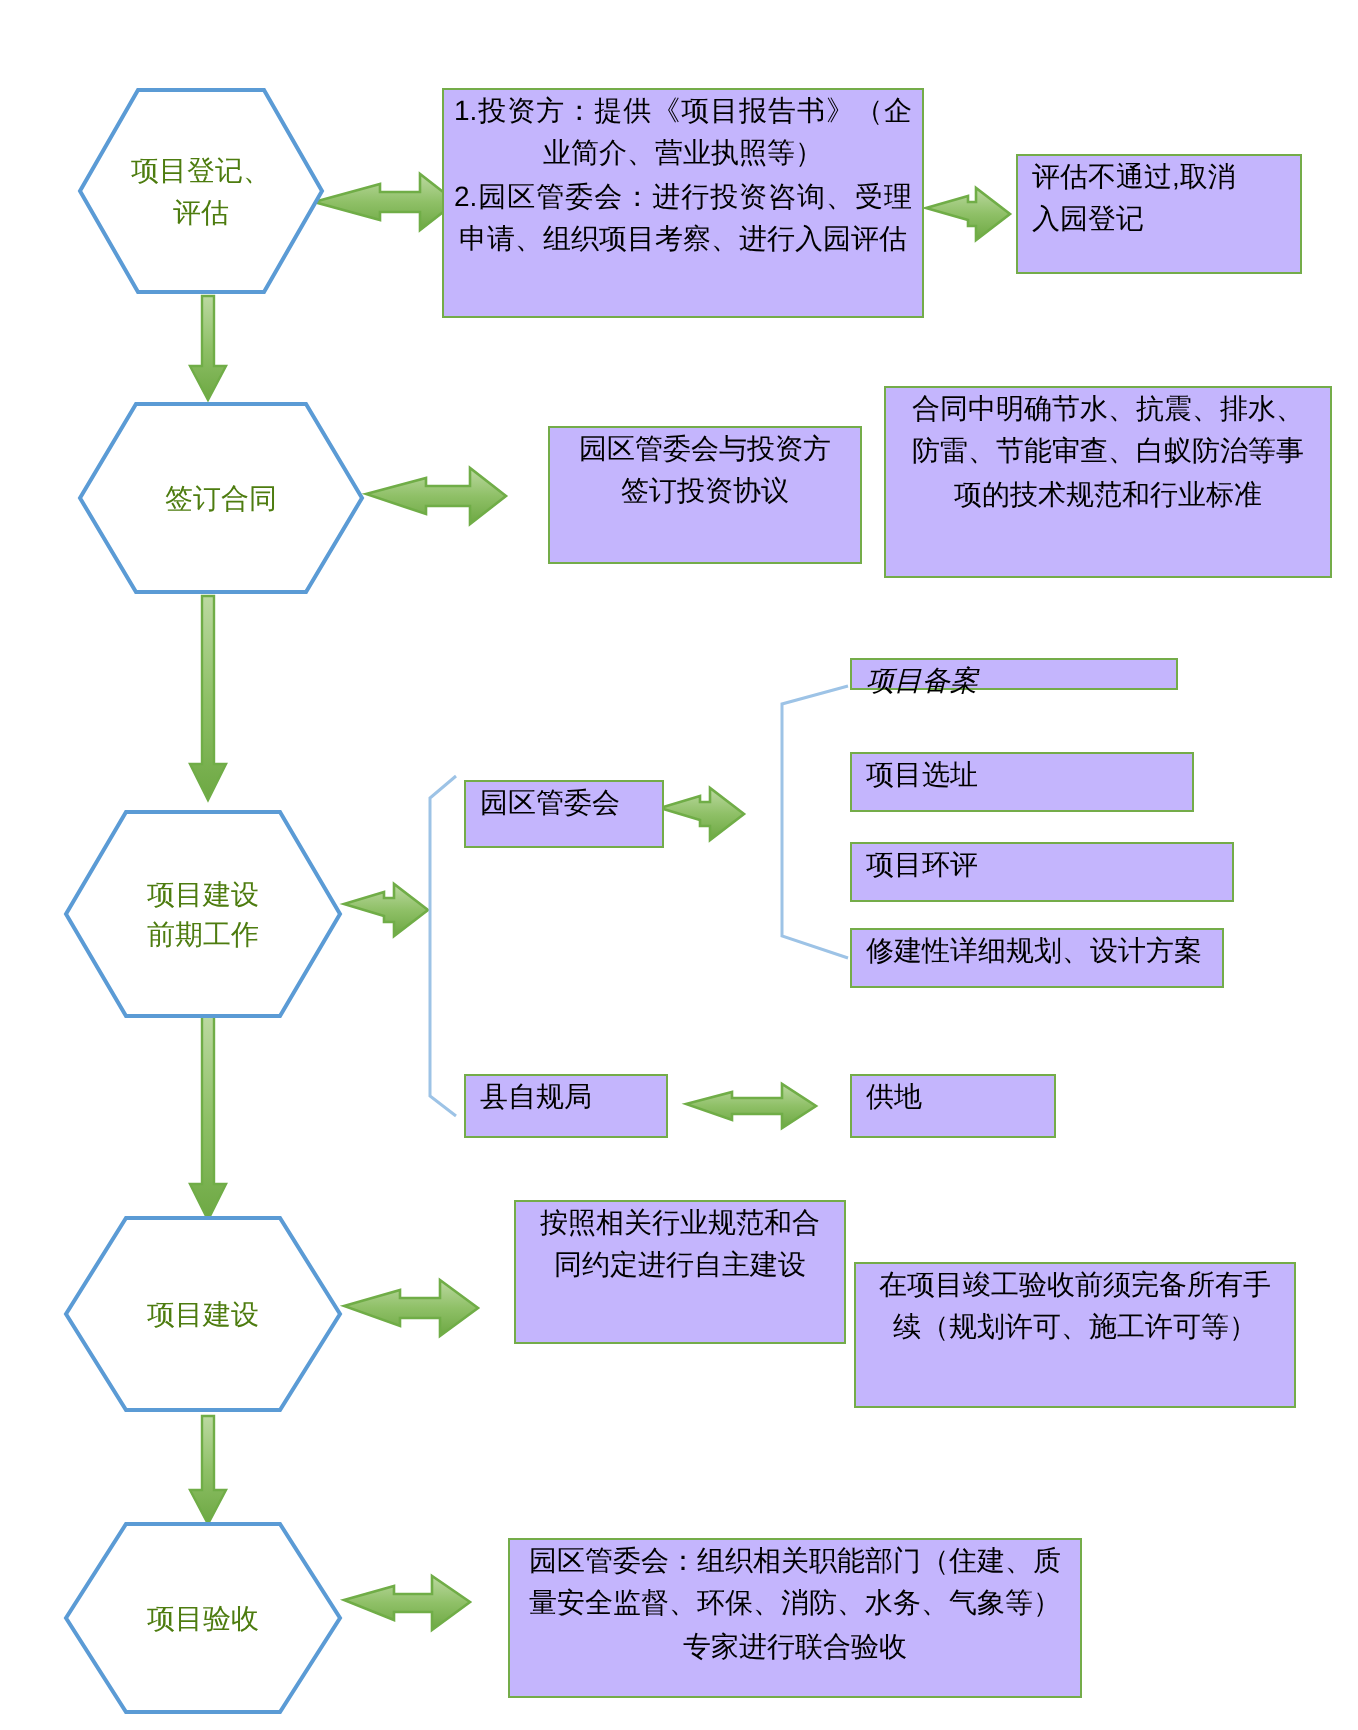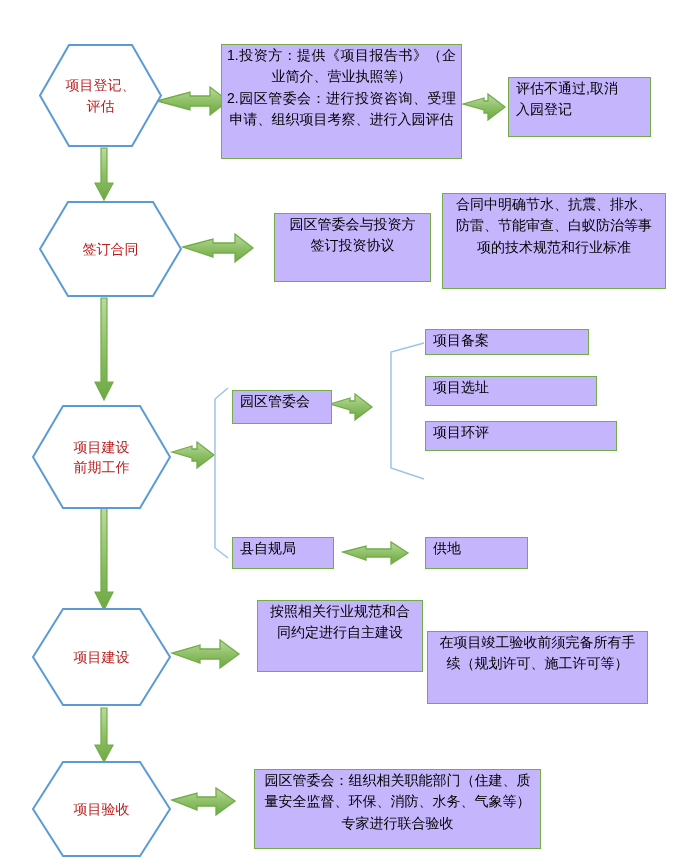--- a/index.html
+++ b/index.html
@@ -24,21 +24,21 @@
     height: 865px;
     pointer-events: none;
   }
   
   .hex {
     position: absolute;
     display: flex;
     align-items: center;
     justify-content: center;
     text-align: center;
-    color: #b91c1c;
+    color: #4d7c0f;
     font-size: 14px;
     line-height: 1.45;
     z-index: 3;
   }
   .hex .hex-label {
     position: relative;
     z-index: 2;
     white-space: pre-line;
   }
   .hex .hex-shape {
@@ -177,32 +177,35 @@
       <polygon points="32,2 109,2 139,53 109,104 32,104 2,53" fill="#ffffff" stroke="#5b9bd5" stroke-width="2"></polygon>
     </svg>
     <span class="hex-label">项目建设
 前期工作</span>
   </div>
 
   <div class="gbox t-left" style="left:232px; top:390px; width:100px; height:34px;">
     <div class="gtext">园区管委会</div>
   </div>
 
-  <div class="gbox t-left" style="left:425px; top:329px; width:164px; height:26px;">
+  <div class="gbox t-left" style="left:425px; top:329px; width:164px; height:16px;font-style:italic;">
     <div class="gtext">项目备案</div>
   </div>
 
   <div class="gbox t-left" style="left:425px; top:376px; width:172px; height:30px;">
     <div class="gtext">项目选址</div>
   </div>
 
   <div class="gbox t-left" style="left:425px; top:421px; width:192px; height:30px;">
     <div class="gtext">项目环评</div>
   </div>
 
+  <div class="gbox t-left" style="left:425px; top:464px; width:187px; height:30px;">
+    <div class="gtext">修建性详细规划、设计方案</div>
+  </div>
 
   <div class="gbox t-left" style="left:232px; top:537px; width:102px; height:32px;">
     <div class="gtext">县自规局</div>
   </div>
 
   <div class="gbox t-left" style="left:425px; top:537px; width:103px; height:32px;">
     <div class="gtext">供地</div>
   </div>
 
   <div class="hex" style="left:31px; top:607px; width:141px; height:100px;">

